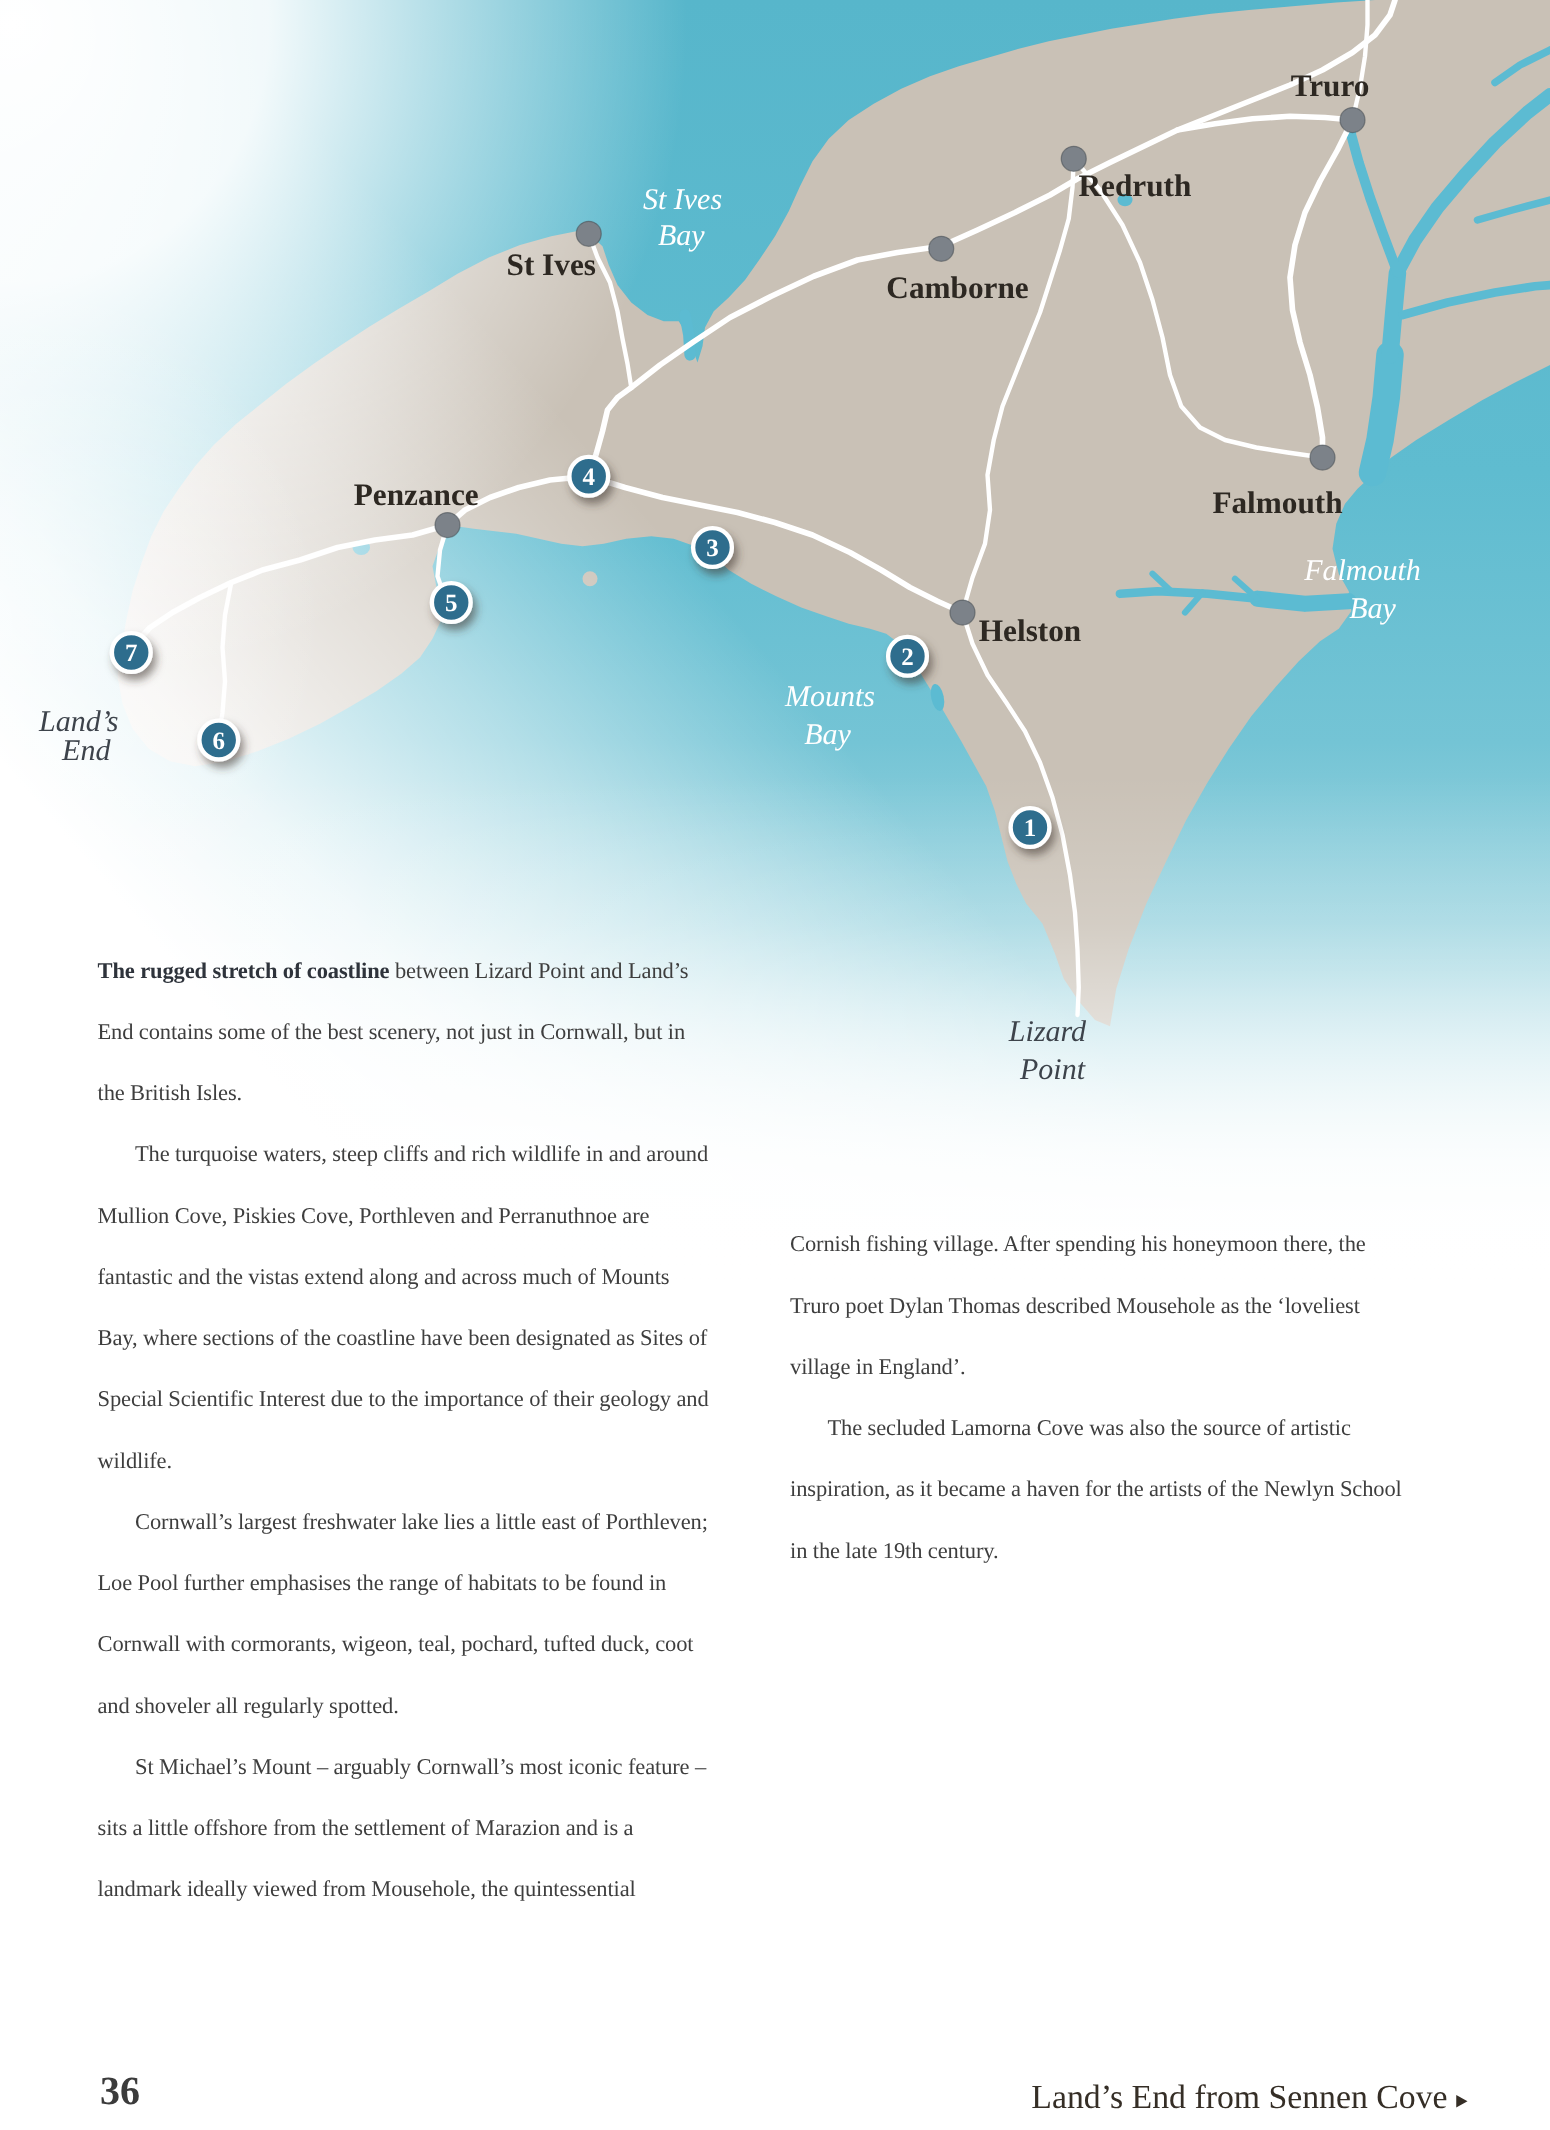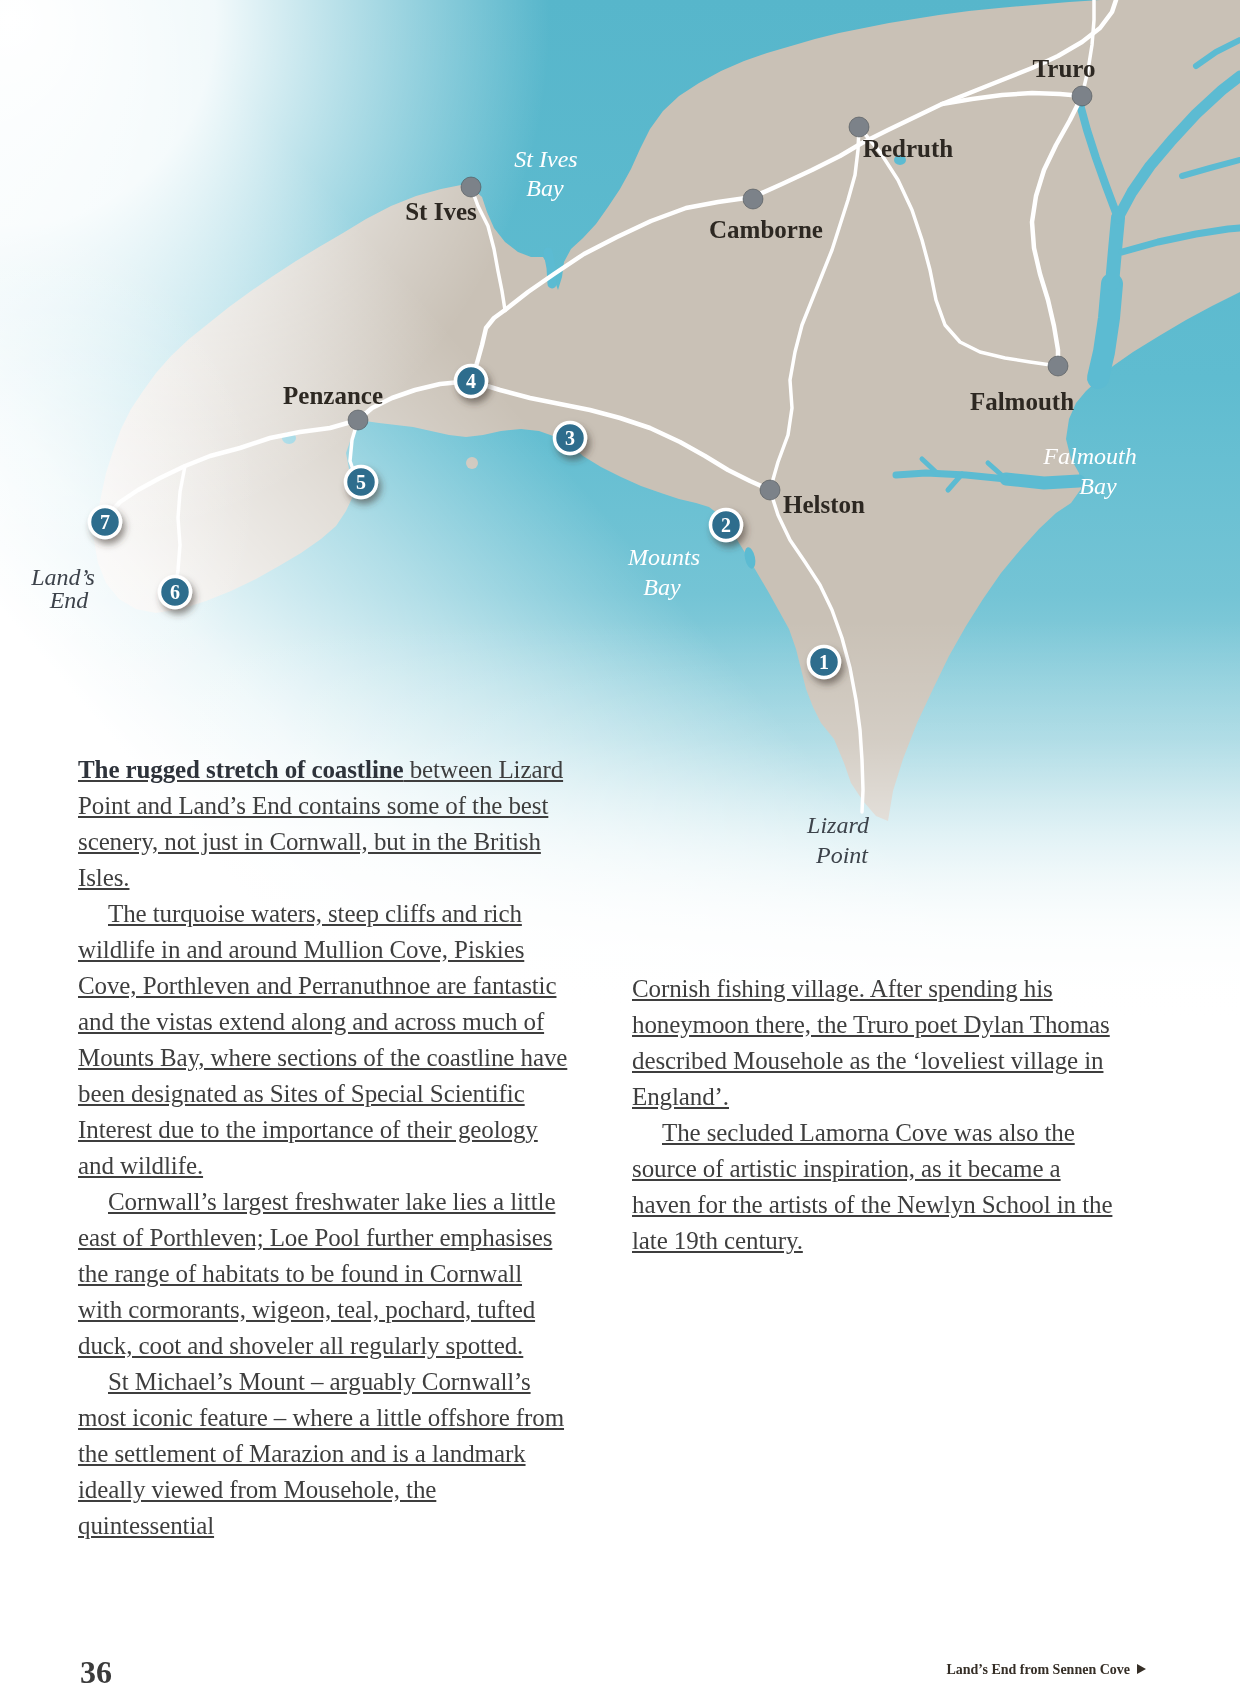--- a/index.html
+++ b/index.html
@@ -14,30 +14,30 @@
   .marker-num   { font-family:"Liberation Serif", serif; font-weight:bold; font-size:20px; fill:#ffffff; text-anchor:middle; }
   .town-dot     { fill:var(--town-dot,#7c8289); stroke:rgba(70,76,82,0.55); stroke-width:1; }
   .marker-circ  { fill:var(--marker,#2d6d8d); stroke:#ffffff; stroke-width:3.5; }
   .road         { fill:none; stroke:#ffffff; stroke-linecap:round; stroke-linejoin:round; }
   .road.main    { stroke-width:4.5; }
   .road.minor   { stroke-width:3.5; }
   .estuary      { fill:none; stroke:var(--estuary,#5cbbd2); stroke-linecap:round; stroke-linejoin:round; }
   .lake         { fill:var(--estuary,#5cbbd2); }
   .land         { fill:var(--land,#c9c1b6); }
 
-  .col { position:absolute; width:492px; font-size:25px; line-height:36px; color:var(--body-text,#3e3e3e);
-         letter-spacing:-0.1px;text-decoration:underline; }
+  .col { position:absolute; width:492px; font-size:18px; line-height:49px; color:var(--body-text,#3e3e3e);
+         letter-spacing:-0.1px; }
   .col-left  { left:78px;  top:752px; }
   .col-right { left:632px; top:971px; }
   .col p { margin:0; }
   .col p.indent { text-indent:30px; }
   .lead-bold { font-weight:bold; color:#2e333b; }
 
   .page-num { position:absolute; left:80px; top:1654px; font-size:32px; font-weight:bold; color:#3b3b3b; }
-  .footer-title { position:absolute; right:94px; top:1662px; font-size:14px; font-weight:bold; color:#352e26; }
+  .footer-title { position:absolute; right:66px; top:1662px; font-size:27px; font-weight:normal; color:#352e26; }
   .tri { display:inline-block; width:0; height:0; border-left:9px solid #352e26;
          border-top:5.5px solid transparent; border-bottom:5.5px solid transparent; margin-left:7px; }
 </style>
 </head>
 <body>
 
 <div class="page">
 
   <div class="map-wrap">
     <svg width="1240" height="1080" viewBox="0 0 1240 1080">
@@ -196,21 +196,21 @@
           <text class="marker-num" x="105" y="529">7</text>
         </g>
       </g>
     </svg>
   </div>
 
   <div class="col col-left">
     <p><span class="lead-bold">The rugged stretch of coastline</span><span> between Lizard Point and Land’s End contains some of the best scenery, not just in Cornwall, but in the British Isles.</span></p>
     <p class="indent">The turquoise waters, steep cliffs and rich wildlife in and around Mullion Cove, Piskies Cove, Porthleven and Perranuthnoe are fantastic and the vistas extend along and across much of Mounts Bay, where sections of the coastline have been designated as Sites of Special Scientific Interest due to the importance of their geology and wildlife.</p>
     <p class="indent">Cornwall’s largest freshwater lake lies a little east of Porthleven; Loe Pool further emphasises the range of habitats to be found in Cornwall with cormorants, wigeon, teal, pochard, tufted duck, coot and shoveler all regularly spotted.</p>
-    <p class="indent">St Michael’s Mount – arguably Cornwall’s most iconic feature – where a little offshore from the settlement of Marazion and is a landmark ideally viewed from Mousehole, the quintessential</p>
+    <p class="indent">St Michael’s Mount – arguably Cornwall’s most iconic feature – sits a little offshore from the settlement of Marazion and is a landmark ideally viewed from Mousehole, the quintessential</p>
   </div>
 
   <div class="col col-right">
     <p>Cornish fishing village. After spending his honeymoon there, the Truro poet Dylan Thomas described Mousehole as the ‘loveliest village in England’.</p>
     <p class="indent">The secluded Lamorna Cove was also the source of artistic inspiration, as it became a haven for the artists of the Newlyn School in the late 19th century.</p>
   </div>
 
   <div class="page-num">36</div>
   <div class="footer-title"><span>Land’s End from Sennen Cove</span><span class="tri"></span></div>
 

